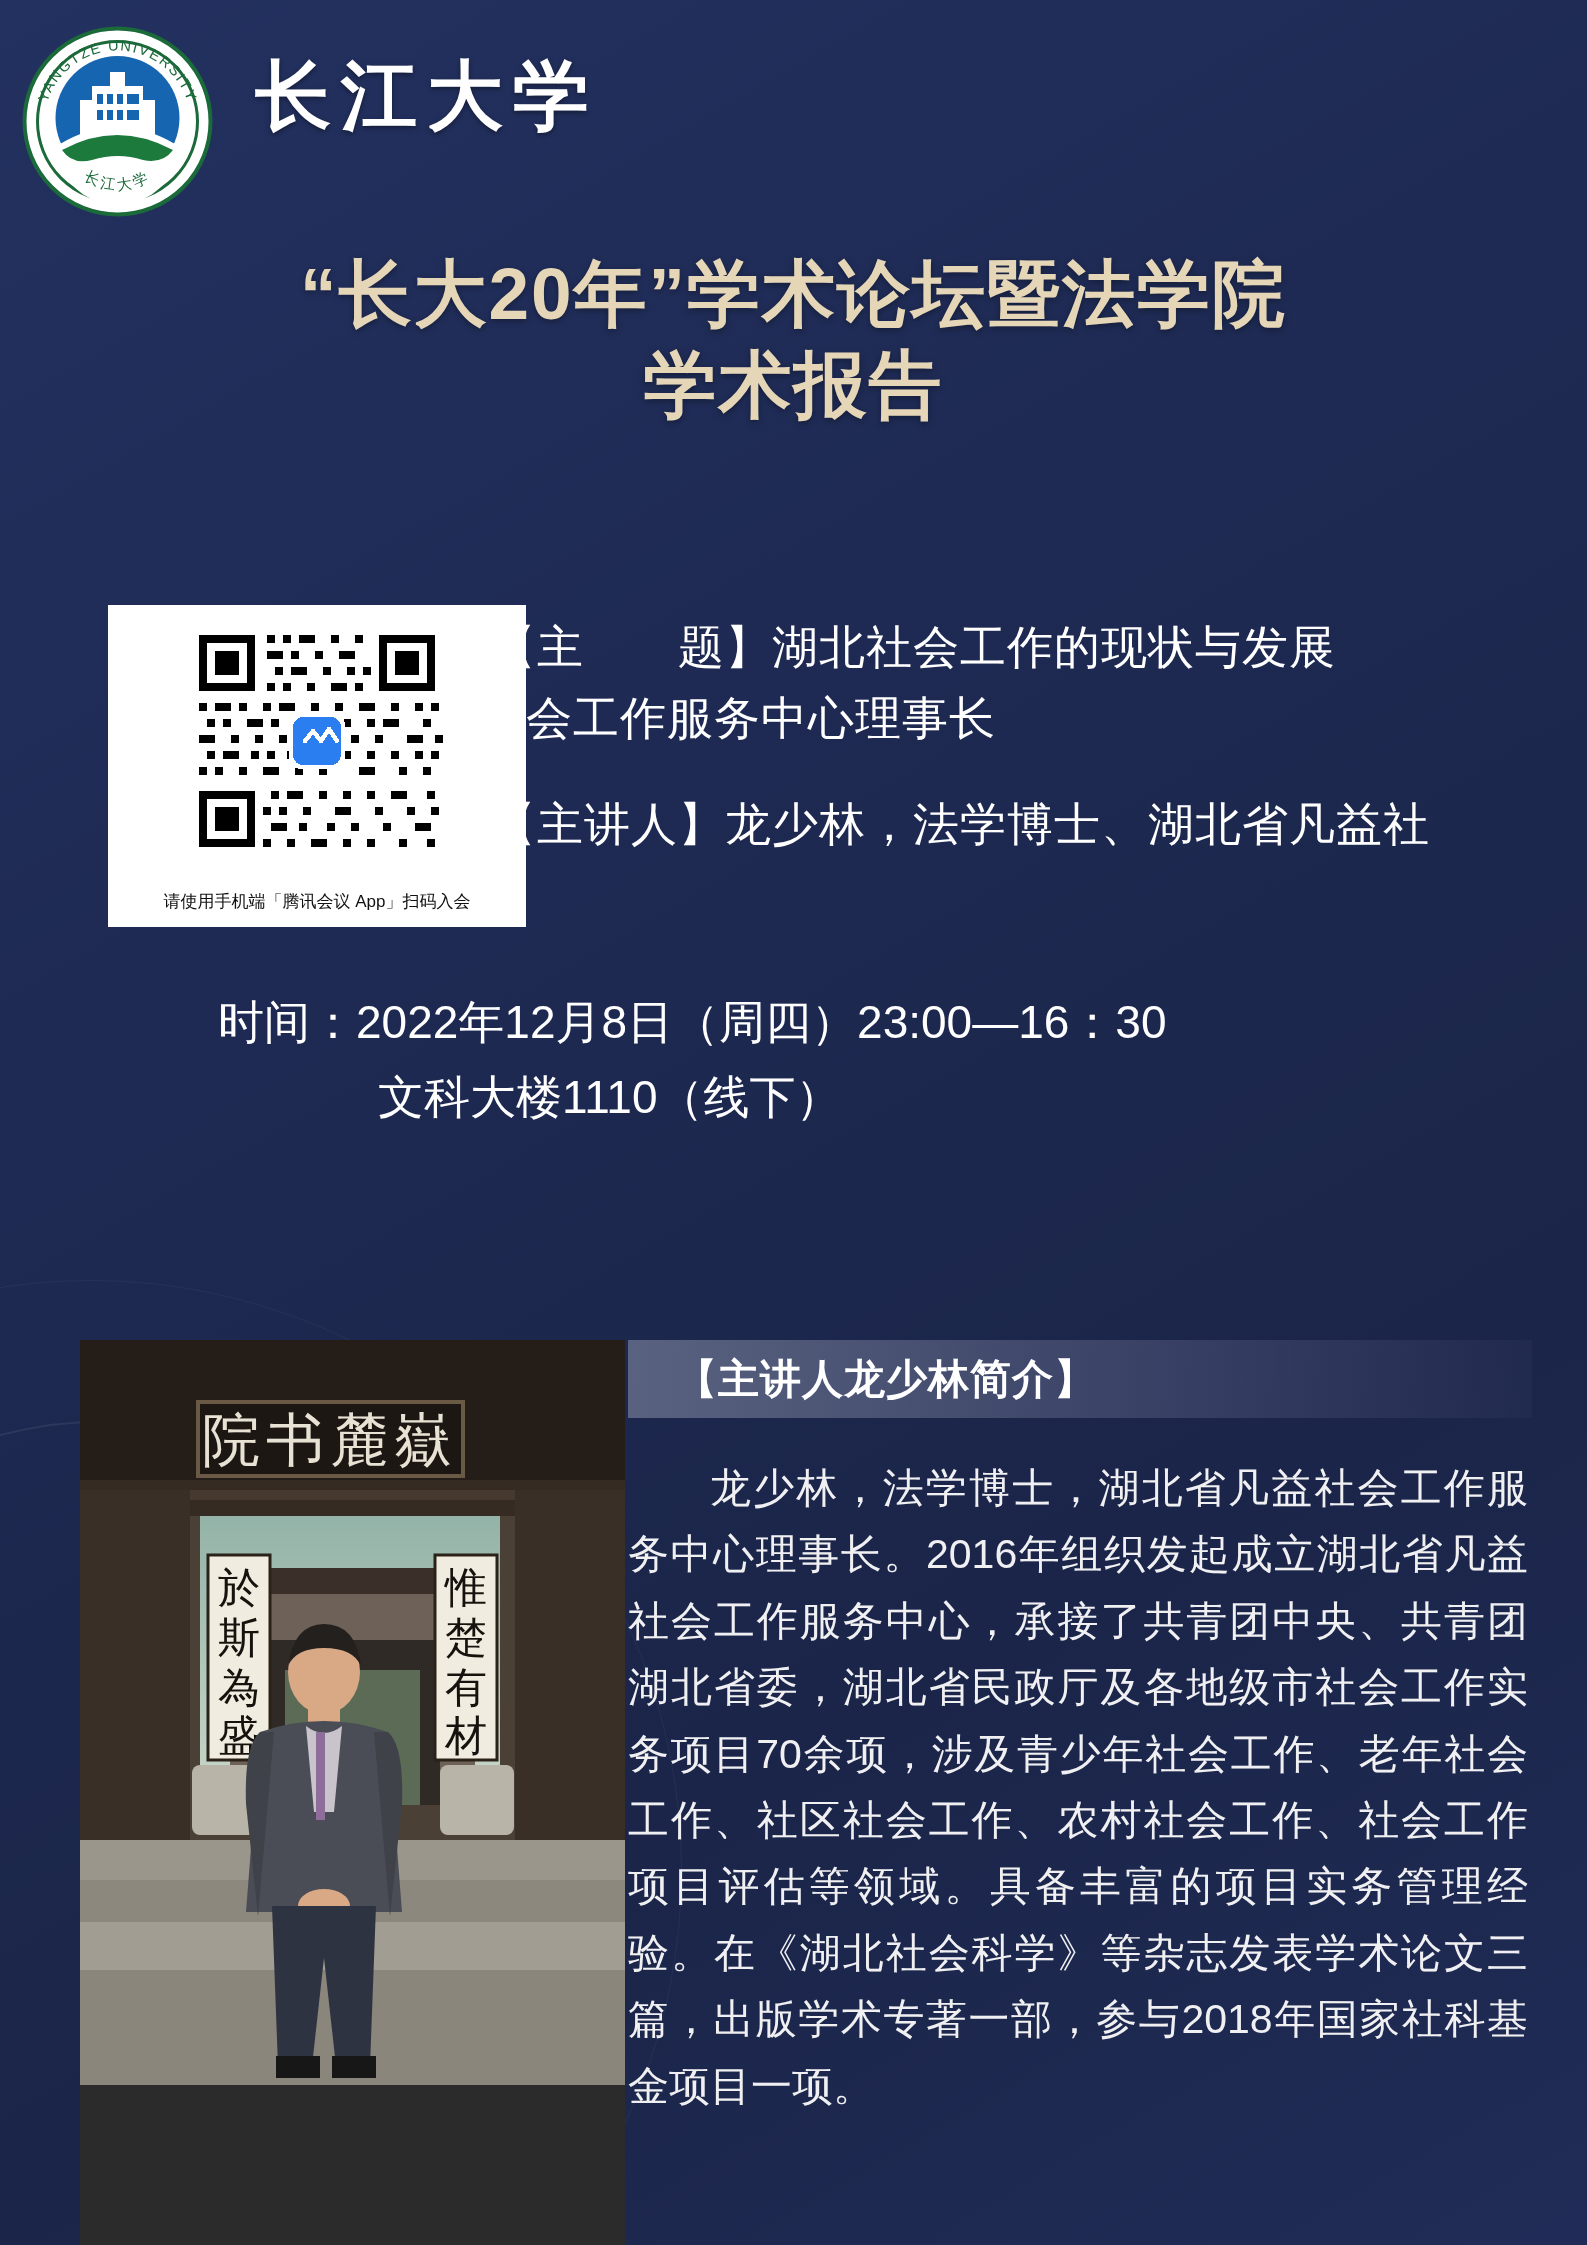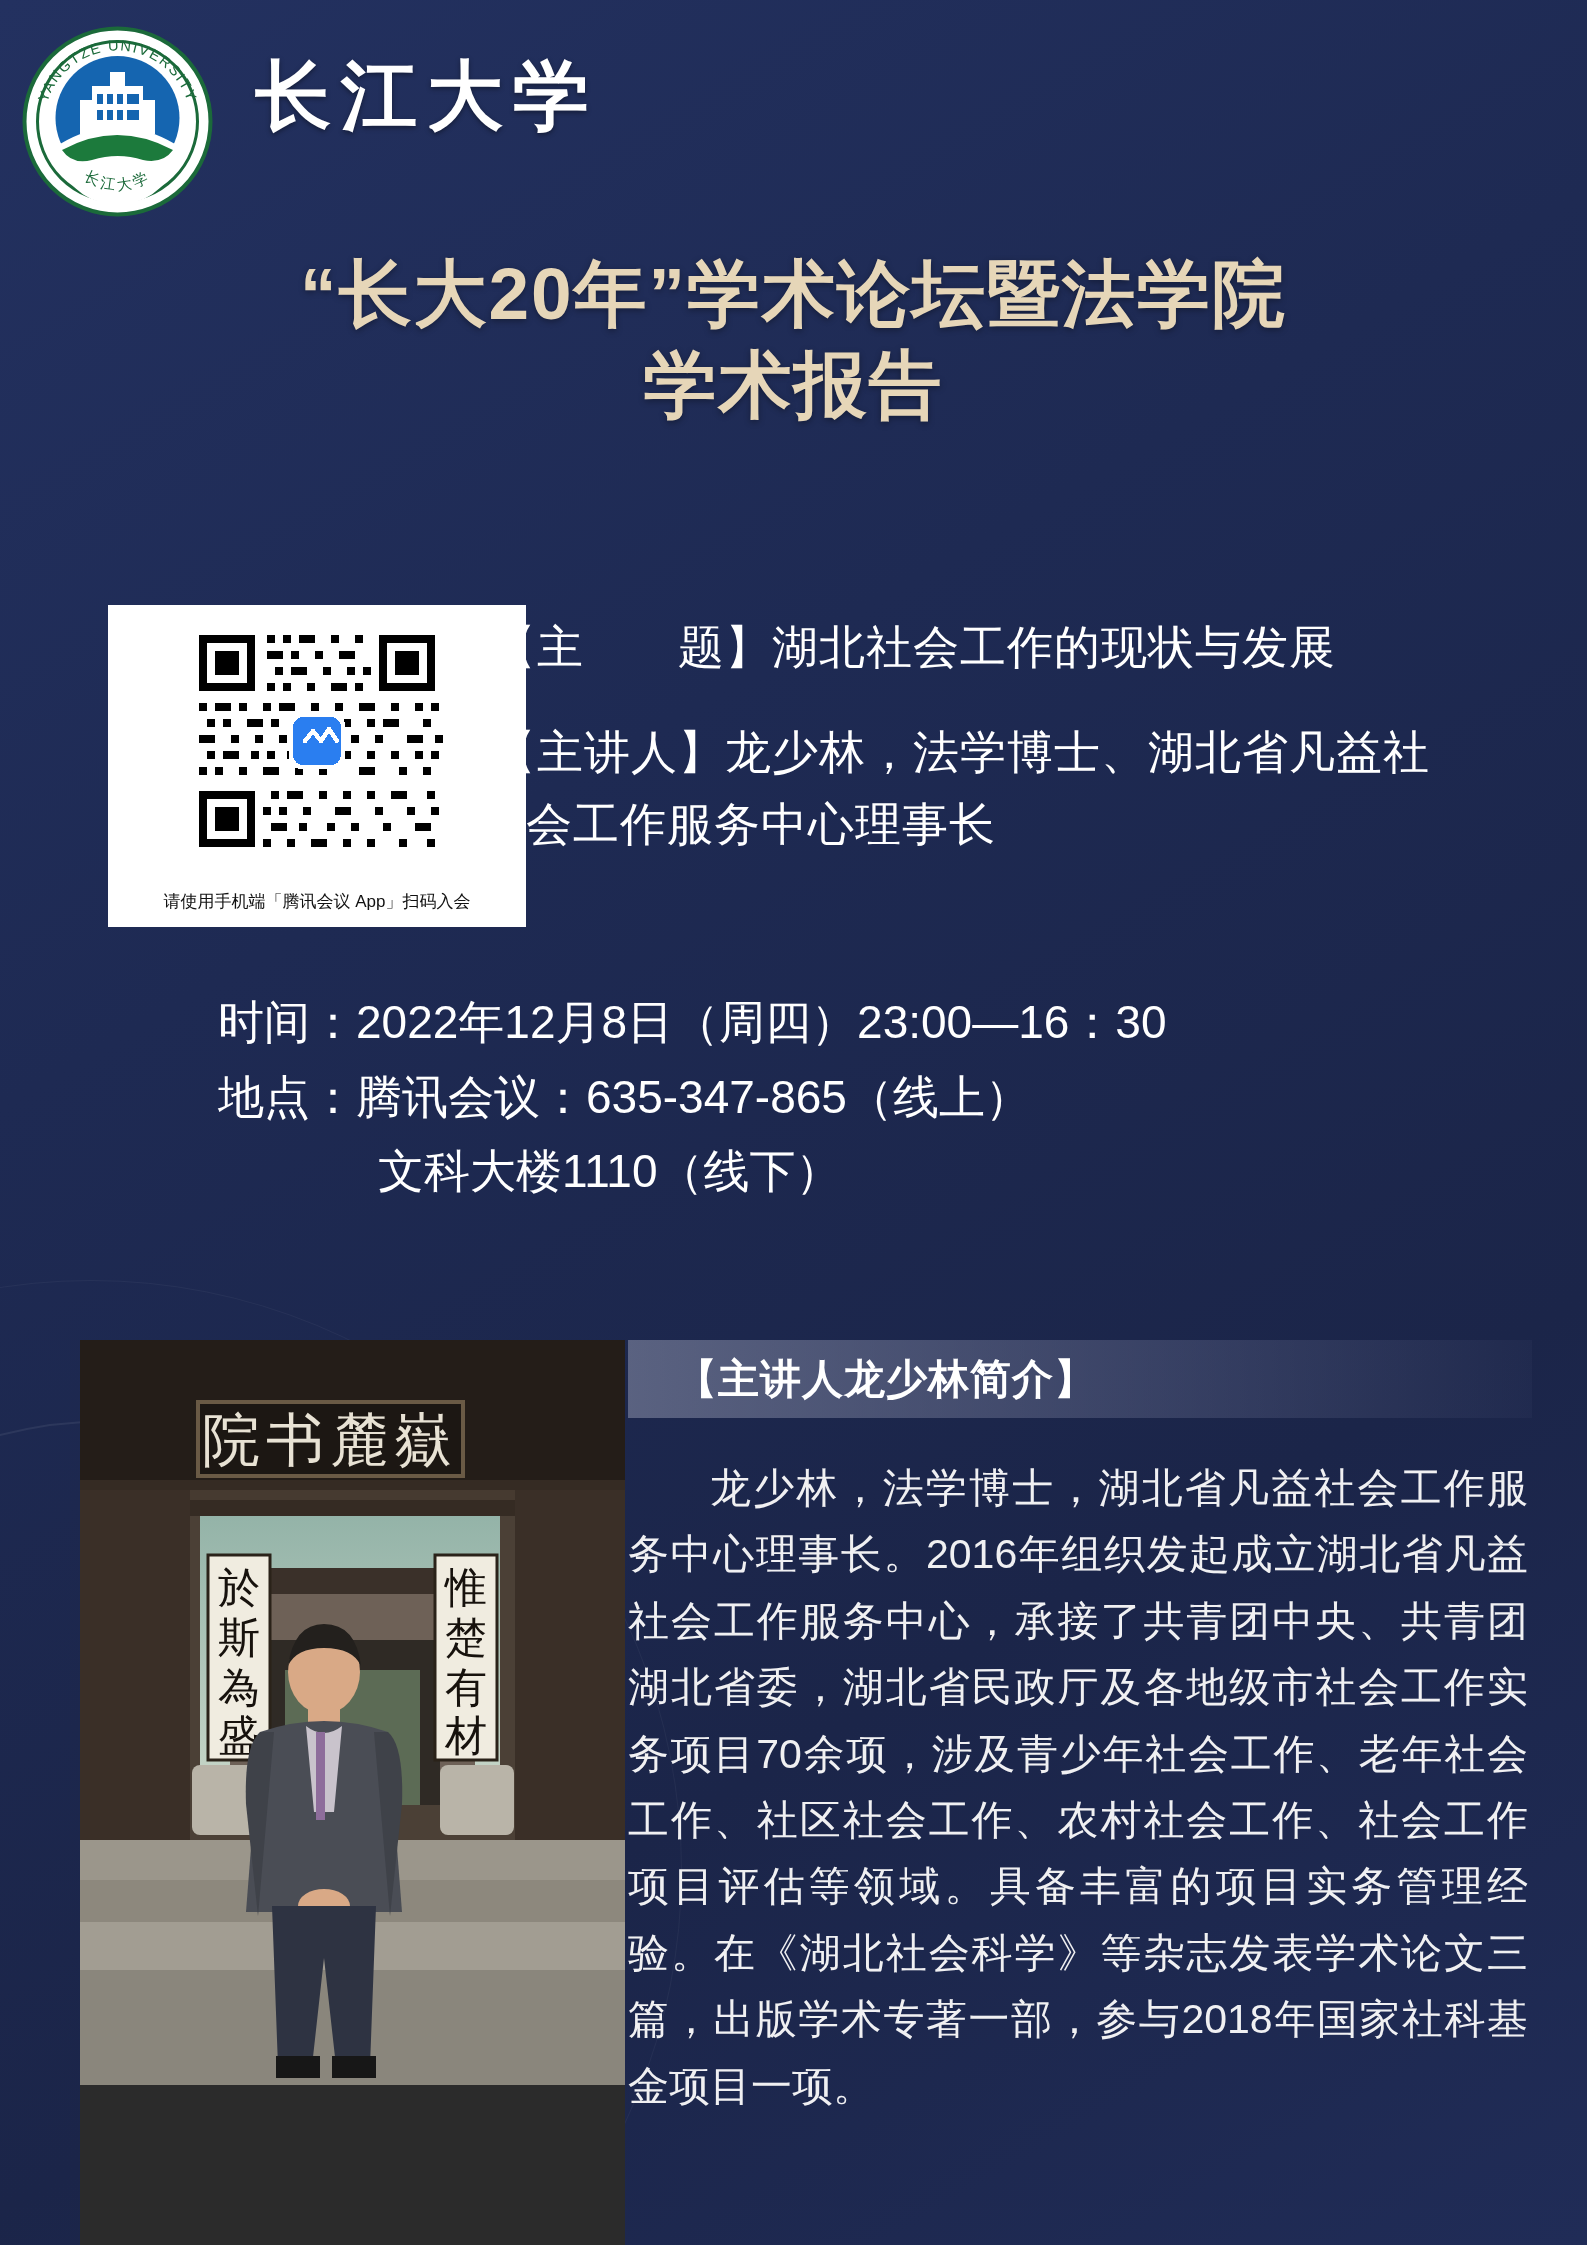--- a/index.html
+++ b/index.html
@@ -375,29 +375,28 @@
         <path d="M67 60 l4 -5 l4 5 l4 -6 l4 6" fill="none" stroke="#ffffff" stroke-width="2.2" stroke-linecap="round" stroke-linejoin="round"></path>
       </svg>
     </div>
     <div class="qr-caption">请使用手机端「腾讯会议 App」扫码入会</div>
   </div>
 
   <div class="topic-block">
     <div class="topic-line">
       <span>【主　　题】</span><span>湖北社会工作的现状与发展</span>
     </div>
+    <div class="topic-line topic-cont">会工作服务中心理事长</div>
     <div class="topic-line" style="margin-top:34px;">
       <span>【主讲人】</span><span>龙少林，法学博士、湖北省凡益社</span>
     </div>
-    <div class="topic-line topic-cont">会工作服务中心理事长</div>
   </div>
 
   <div class="info-block">
     <div class="info-line">时间：2022年12月8日（周四）23:00—16：30</div>
-    <div class="info-line">地点：腾讯会议：635-347-865（线上）</div>
     <div class="info-line sub">文科大楼1110（线下）</div>
   </div>
 
   <div class="photo">
     <svg width="545" height="745" viewBox="0 0 545 745" xmlns="http://www.w3.org/2000/svg">
       <defs>
         <linearGradient id="skyg" x1="0" y1="0" x2="0" y2="1">
           <stop offset="0%" stop-color="#8fb0a5"></stop>
             <stop offset="100%" stop-color="#c7d6c8"></stop>
         </linearGradient>

